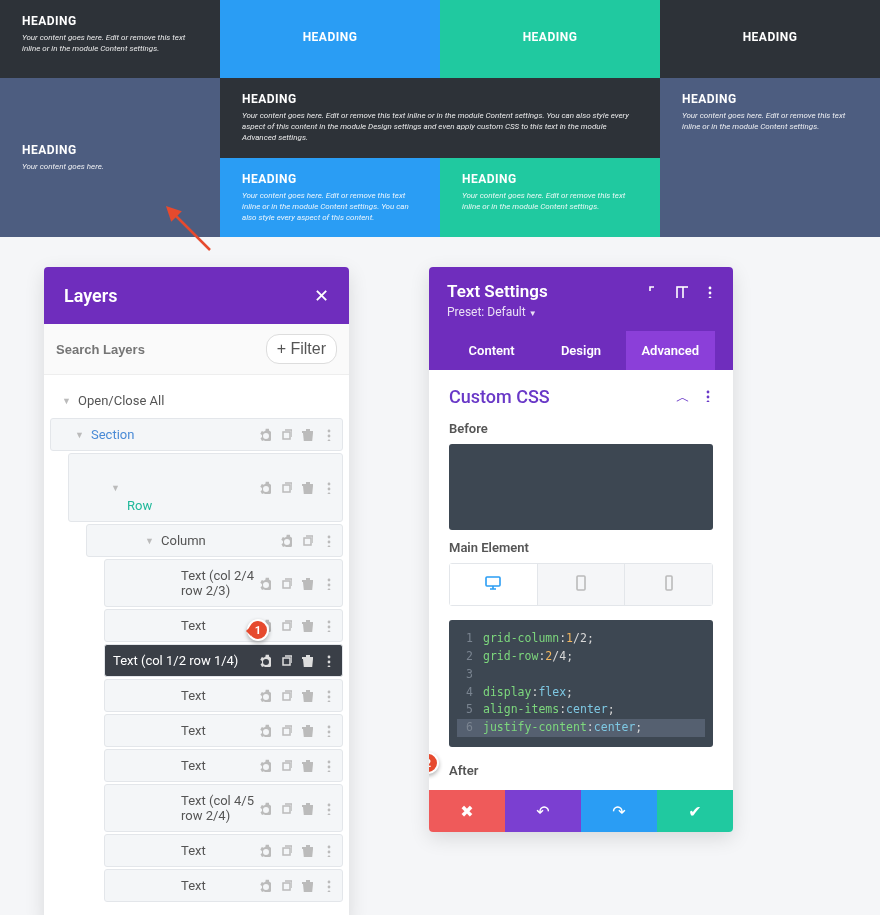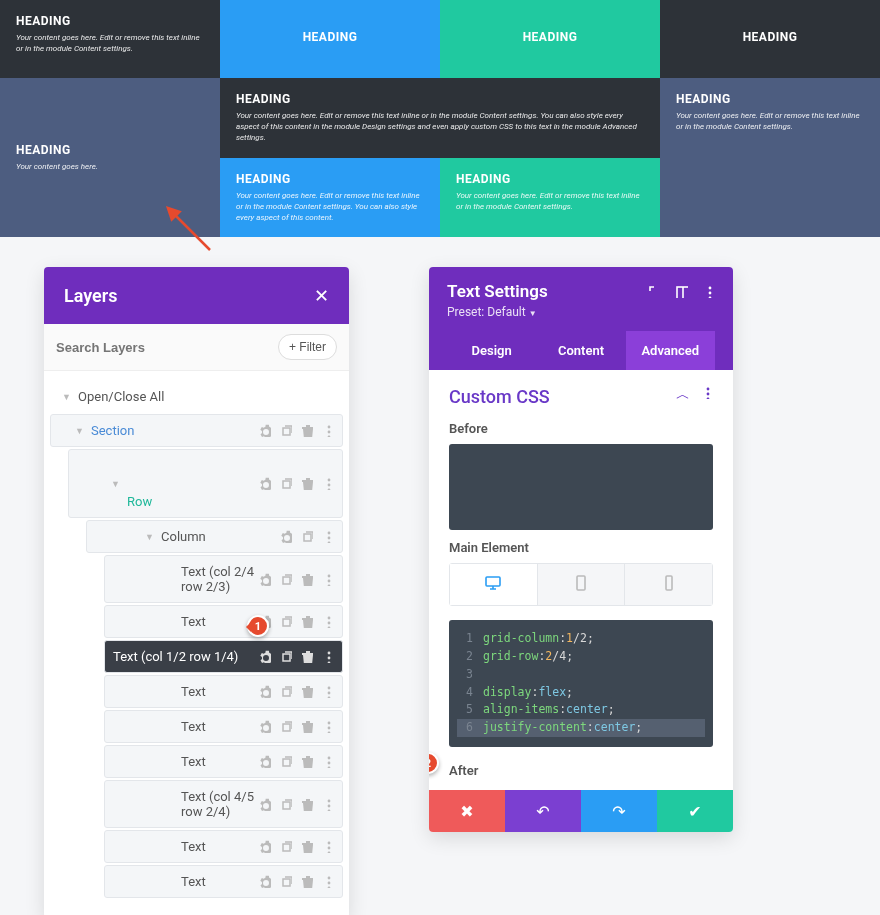--- a/index.html
+++ b/index.html
@@ -1,20 +1,20 @@
 <!DOCTYPE html>
 <html><head>
 <meta charset="utf-8">
 <style>
   * { box-sizing: border-box; margin: 0; padding: 0; }
   body { font-family: -apple-system, "Segoe UI", Roboto, sans-serif; background: #f5f6f8; width: 880px; }
   
   
   .preview { display: grid; grid-template-columns: 1fr 1fr 1fr 1fr; grid-template-rows: auto auto auto; }
-  .cell { padding: 14px 16px; color: #fff; }
+  .cell { padding: 14px 22px; color: #fff; }
   .cell h4 { font-size: 12px; font-weight: 700; letter-spacing: 0.5px; margin-bottom: 4px; }
   .cell p { font-size: 8px; line-height: 1.4; opacity: 0.9; font-style: italic; }
   .c-dark { background: #2d3238; }
   .c-blue { background: #2a9df4; text-align: center; padding-top: 30px; padding-bottom: 30px; }
   .c-teal { background: #20c9a0; text-align: center; padding-top: 30px; padding-bottom: 30px; }
   .c-blue2 { background: #2a9df4; }
   .c-teal2 { background: #20c9a0; }
   .c-slate { background: #4d5d80; }
   .span-col2 { grid-column: span 2; }
   .arrow { position: absolute; width: 50px; height: 50px; left: 165px; top: 205px; pointer-events: none; }
@@ -23,21 +23,21 @@
   
   .panels { display: flex; gap: 80px; padding: 30px 44px; align-items: flex-start; }
   .panel { background: #fff; border-radius: 4px; box-shadow: 0 6px 20px rgba(0,0,0,0.12); width: 305px; overflow: hidden; }
   
   
   .layers-hdr { background: #6f2dbd; color: #fff; padding: 18px 20px; display: flex; justify-content: space-between; align-items: center; }
   .layers-hdr h3 { font-size: 18px; font-weight: 600; }
   .close-x { font-size: 18px; cursor: pointer; }
   .search-row { display: flex; align-items: center; padding: 10px 12px; border-bottom: 1px solid #eee; background: #fafafa; }
   .search-row input { flex: 1; border: none; background: transparent; font-size: 13px; color: #8b5cf6; outline: none; font-weight: bold; }
-  .filter-btn { background: #fff; border: 1px solid #ddd; border-radius: 13px; padding: 5px 10px; font-size: 12px; color: #555; cursor: pointer; }
+  .filter-btn { background: #fff; border: 1px solid #ddd; border-radius: 13px; padding: 5px 10px; font-size: 16px; color: #555; cursor: pointer; }
   .tree { padding: 8px 6px 18px 6px; }
   .tree-row { display: flex; align-items: center; padding: 8px 8px; font-size: 13px; color: #555; border-radius: 3px; margin: 2px 0; }
   .tree-row.indent0 { padding-left: 12px; }
   .tree-row.indent1 { padding-left: 24px; background: #f4f6f8; }
   .tree-row.indent2 { padding-left: 42px; background: #f4f6f8; }
   .tree-row.indent3 { padding-left: 58px; background: #f4f6f8; }
   .tree-row.indent4 { padding-left: 76px; background: #f4f6f8; margin-left: 54px; }
   .tree-row.boxed { border: 1px solid #e3e6ea; }
   .tree-row.selected { background: #3a3f47; color: #fff; margin-left: 54px; }
   .tree-row .chev { width: 10px; font-size: 9px; color: #bbb; margin-right: 6px; }
@@ -54,21 +54,21 @@
   .settings { width: 304px; }
   .set-hdr { background: #6f2dbd; color: #fff; padding: 14px 18px 0 18px; }
   .set-hdr-top { display: flex; justify-content: space-between; align-items: center; }
   .set-hdr h3 { font-size: 17px; font-weight: 600; }
   .hdr-icons { display: flex; gap: 14px; font-size: 14px; }
   .preset { font-size: 12px; opacity: 0.85; margin-top: 4px; }
   .tabs { display: flex; margin-top: 12px; }
   .tab { flex: 1; text-align: center; padding: 12px 0; font-size: 13px; font-weight: 600; cursor: pointer; }
   .tab.active { background: #8b3fd9; }
   .set-body { padding: 16px 20px 4px 20px; position: relative; }
-  .css-hdr { display: flex; justify-content: space-between; align-items: flex-start; margin-bottom: 14px; }
+  .css-hdr { display: flex; justify-content: space-between; align-items: flex-end; margin-bottom: 14px; }
   .css-hdr h4 { color: #6938c7; font-size: 18px; font-weight: 500; }
   .css-hdr-icons { color: #6938c7; display: flex; gap: 10px; font-size: 14px; }
   .field-lab { font-size: 13px; color: #555; font-weight: 600; margin: 10px 0 8px 0; }
   .code-box { background: #3d4752; border-radius: 3px; min-height: 86px; width: 100%; }
   .device-tabs { display: flex; border: 1px solid #e3e6ea; border-radius: 3px; margin-bottom: 14px; }
   .dev-tab { flex: 1; text-align: center; padding: 11px 0; color: #bbb; font-size: 14px; border-right: 1px solid #e3e6ea; cursor:pointer; }
   .dev-tab:last-child { border-right: none; }
   .dev-tab.active { color: #2a9df4; background: #fff; }
   .dev-tab:not(.active) { background: #f5f6f8; }
   .code-editor { background: #3d4752; border-radius: 3px; padding: 10px 8px; font-family: ui-monospace, Menlo, Consolas, monospace; font-size: 11.5px; line-height: 1.55; }
@@ -418,22 +418,22 @@
           <svg class="icon">
               <use href="#i-grid"></use>
             </svg>
           <svg class="icon">
               <use href="#i-dots"></use>
             </svg>
         </div>
       </div>
       <div class="preset"><span>Preset: Default</span> <span style="font-size:8px">▼</span></div>
       <div class="tabs">
+        <div class="tab">Content</div>
         <div class="tab">Design</div>
-        <div class="tab">Content</div>
         <div class="tab active">Advanced</div>
       </div>
     </div>
     <div class="set-body">
       <div class="css-hdr">
         <h4>Custom CSS</h4>
         <div class="css-hdr-icons">
             <span>︿</span>
             <svg class="icon">
               <use href="#i-dots"></use>

